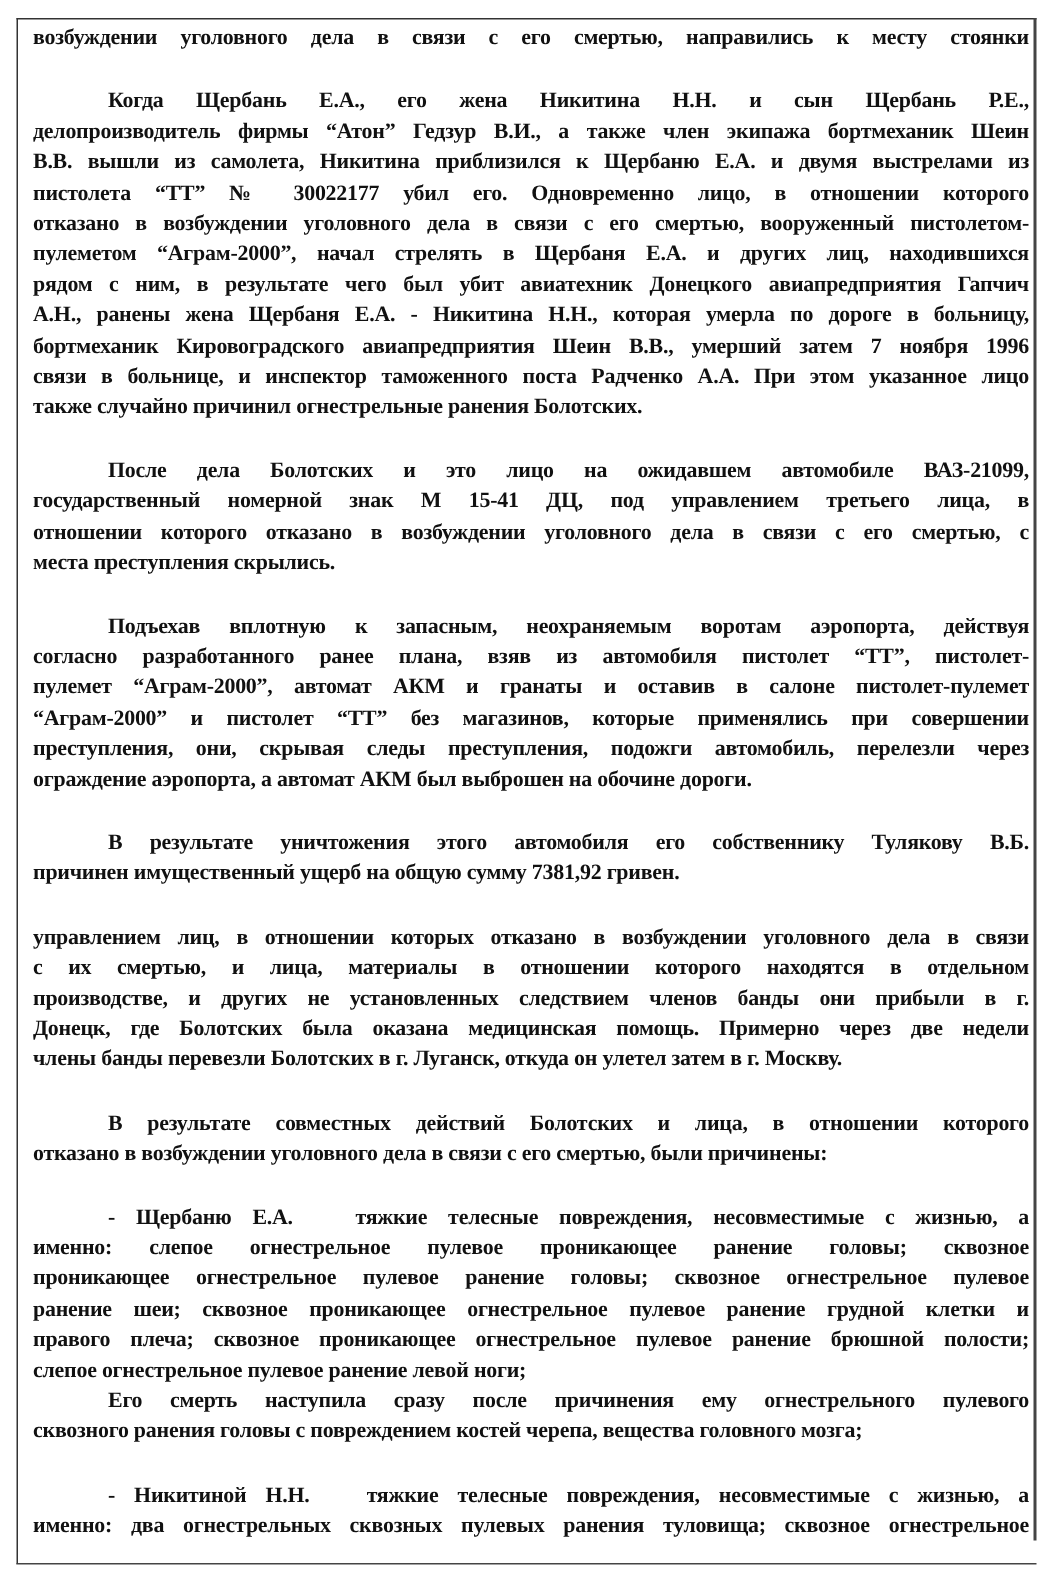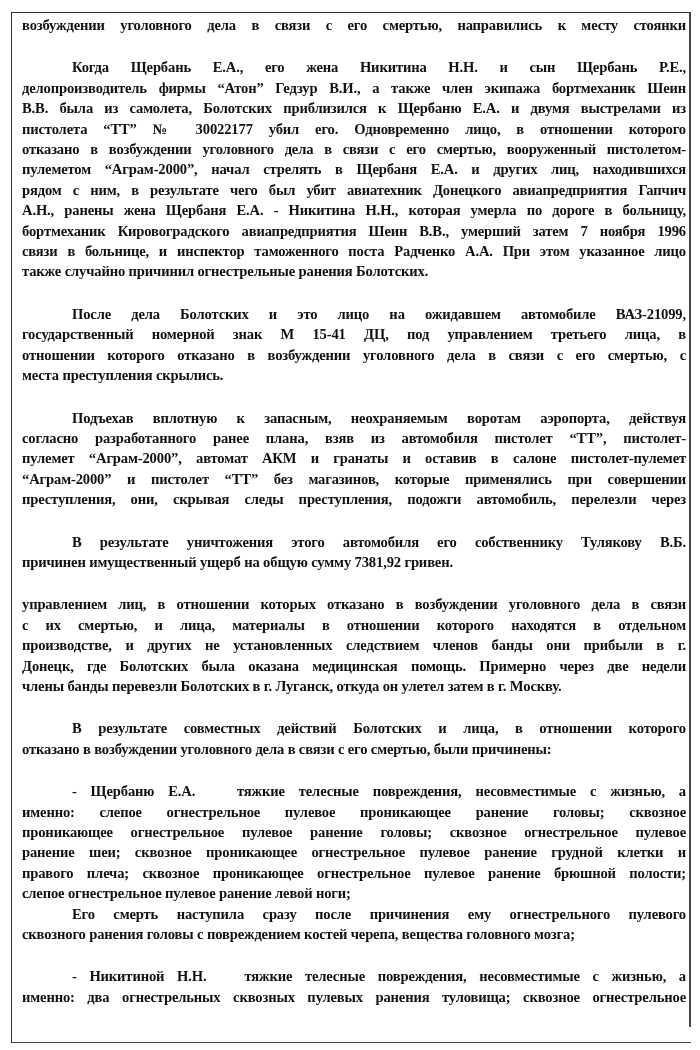--- a/index.html
+++ b/index.html
@@ -44,21 +44,21 @@
 <div class="content">
 
   <div>
     <span class="line">возбуждении уголовного дела в связи с его смертью,  направились к месту стоянки</span>
   </div>
   <div class="gap"></div>
 
   <div>
     <span class="line first">Когда Щербань Е.А., его жена Никитина Н.Н. и сын Щербань Р.Е.,</span>
     <span class="line">делопроизводитель фирмы “Атон” Гедзур В.И., а также член экипажа бортмеханик Шеин</span>
-    <span class="line">В.В. была из самолета, Болотских приблизился к Щербаню Е.А. и двумя выстрелами из</span>
+    <span class="line">В.В. вышли из самолета, Никитина приблизился к Щербаню Е.А. и двумя выстрелами из</span>
     <span class="line">пистолета “ТТ” № 30022177 убил его. Одновременно лицо, в отношении которого</span>
     <span class="line">отказано в возбуждении уголовного дела в связи с его смертью, вооруженный пистолетом-</span>
     <span class="line">пулеметом “Аграм-2000”, начал стрелять в Щербаня Е.А. и других лиц, находившихся</span>
     <span class="line">рядом с ним, в результате чего был убит авиатехник Донецкого авиапредприятия Гапчич</span>
     <span class="line">А.Н.,  ранены жена Щербаня Е.А. - Никитина Н.Н., которая умерла по дороге в больницу,</span>
     <span class="line">бортмеханик Кировоградского авиапредприятия Шеин В.В., умерший затем 7 ноября 1996</span>
     <span class="line">связи в больнице, и инспектор таможенного поста Радченко А.А. При этом указанное лицо</span>
     <span class="line last">также случайно причинил огнестрельные ранения Болотских.</span>
   </div>
   <div class="gap"></div>
@@ -70,20 +70,21 @@
     <span class="line last">места преступления скрылись.</span>
   </div>
   <div class="gap"></div>
 
   <div>
     <span class="line first">Подъехав вплотную к запасным, неохраняемым воротам аэропорта, действуя</span>
     <span class="line">согласно разработанного ранее плана, взяв из автомобиля пистолет “ТТ”, пистолет-</span>
     <span class="line">пулемет “Аграм-2000”, автомат АКМ и гранаты и оставив в салоне пистолет-пулемет</span>
     <span class="line">“Аграм-2000” и пистолет “ТТ” без магазинов, которые применялись при совершении</span>
     <span class="line">преступления, они, скрывая следы преступления,  подожги автомобиль, перелезли через</span>
+    <span class="line last">ограждение аэропорта,  а автомат АКМ был выброшен на обочине дороги.</span>
   </div>
   <div class="gap"></div>
 
   <div>
     <span class="line first">В результате уничтожения этого автомобиля его собственнику Тулякову В.Б.</span>
     <span class="line last">причинен имущественный ущерб на общую сумму 7381,92 гривен.</span>
   </div>
   <div class="gap"></div>
 
   <div>

